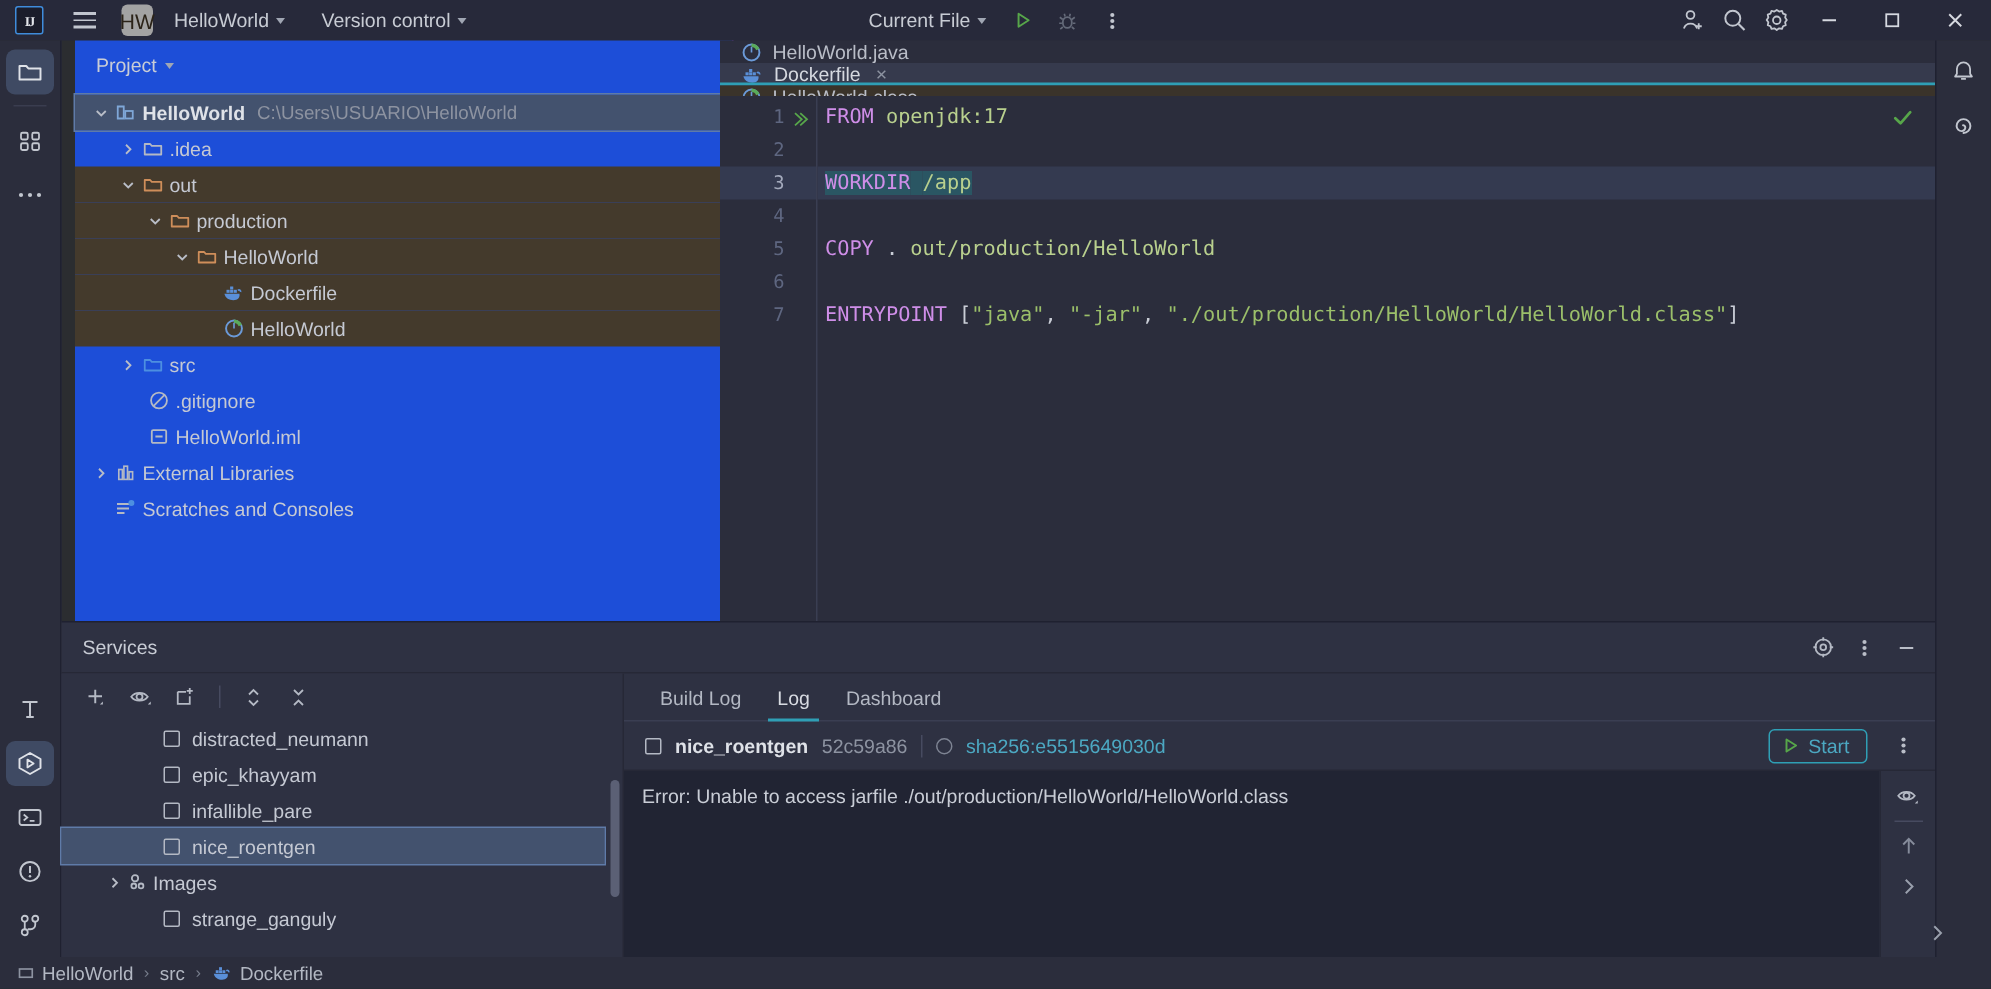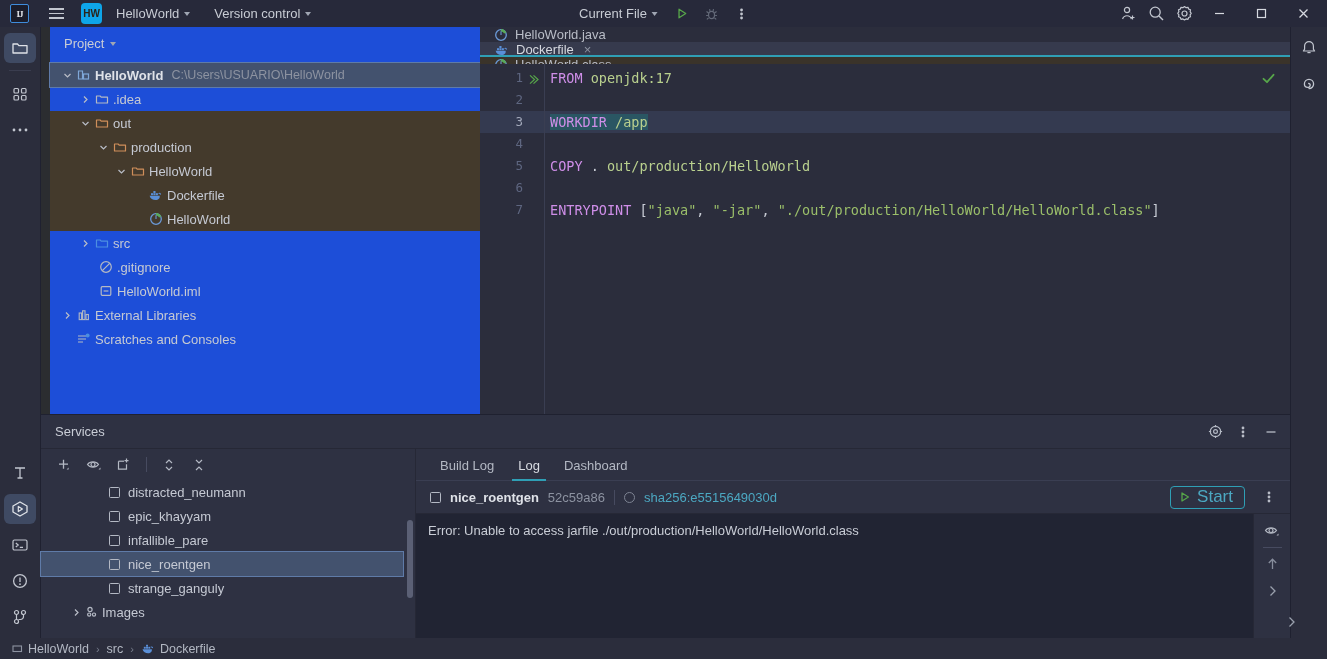--- a/index.html
+++ b/index.html
@@ -23,22 +23,22 @@
     width: 19px; height: 19px; margin-left: 10px; margin-right: 16px;
     border: 1.5px solid #3f8cdb; background: #1b1d2b; border-radius: 2px;
     display: flex; align-items: center; justify-content: center;
     font-size: 9px; font-weight: bold; color: #e3e5ea;
     font-family: "Liberation Serif", serif; letter-spacing: -1px;
   }
   .burger { width: 22px; height: 27px; display: flex; flex-direction: column;
     justify-content: center; align-items: center; gap: 3px; margin-right: 14px; cursor: pointer; }
   .burger i { display: block; width: 15px; height: 1.6px; background: #c2c6cf; }
   .proj-badge {
-    width: 21px; height: 21px; background: #0ea5e9; border-radius: 4px;
-    color: #2b2318; font-size: 10px; font-weight: bold;
+    width: 21px; height: 21px; background: #a3a3a3; border-radius: 4px;
+    color: #2b2318; font-size: 14px; font-weight: normal;
     display: flex; align-items: center; justify-content: center; margin-right: 7px;
   }
   .tb-item {
     display: flex; align-items: center; gap: 5px; font-size: 13px; color: #c8ccd4;
     padding: 2px 7px; border-radius: 4px; cursor: pointer; height: 22px;
   }
   .chev { width: 0; height: 0; border-left: 3.5px solid transparent;
     border-right: 3.5px solid transparent; border-top: 4px solid #a0a6b3; margin-top: 1px; }
   .tb-center {
     position: absolute; left: 50%; transform: translateX(-50%);
@@ -182,21 +182,21 @@
   }
   .cid { color: #8d93a1; }
   .vsep { width: 1px; height: 15px; background: #474b60; }
   .sha { color: #4ca8c2; }
   .ring {
     width: 11px; height: 11px; border: 1.4px solid #7e8493; border-radius: 50%; flex: 0 0 11px;
   }
   .start-btn {
     margin-left: auto; display: flex; align-items: center; gap: 6px;
     border: 1px solid #2f9fb5; border-radius: 4px; padding: 2px 11px 2px 8px;
-    color: #4ca8c2; font-size: 17px; cursor: pointer; height: 23px; justify-content: flex-end;
+    color: #4ca8c2; font-size: 13px; cursor: pointer; height: 23px; justify-content: flex-end;
   }
   .log-out {
     flex: 1; background: #212433; padding: 9px 0 0 12px;
     font-family: Liberation Sans, sans-serif; font-size: 13px; color: #c9cdd6;
     position: relative;
   }
   .log-rail {
     position: absolute; right: 0; top: 0; bottom: 0; width: 37px;
     background: #2e3142; border-left: 1px solid #262836;
     display: flex; flex-direction: column; align-items: center; padding-top: 6px; gap: 5px;
@@ -713,38 +713,38 @@
             <span>epic_khayyam</span>
           </div>
           <div class="srow" style="padding-left:68px">
             <span class="cbox"></span>
             <span>infallible_pare</span>
           </div>
           <div class="srow sel" style="padding-left:68px;margin-right:12px">
             <span class="cbox"></span>
             <span>nice_roentgen</span>
           </div>
-          <div class="srow" style="padding-left:68px">
-            <span class="cbox"></span>
-            <span>strange_ganguly</span>
-          </div>
           <div class="srow" style="padding-left:28px">
             <span class="tarrow">
               <svg width="9" height="9" viewBox="0 0 9 9">
                   <path d="M3 1.5 L6 4.5 L3 7.5" fill="none" stroke="#b9bdc7" stroke-width="1.2"></path>
                 </svg>
             </span>
             <span class="ticon">
               <svg width="15" height="14" viewBox="0 0 15 14">
                   <circle cx="5" cy="4.5" r="2.1" fill="none" stroke="#b4b9c4" stroke-width="1.2"></circle>
                   <circle cx="4.2" cy="9.6" r="1.6" fill="none" stroke="#b4b9c4" stroke-width="1.2"></circle>
                   <circle cx="9" cy="9.6" r="1.6" fill="none" stroke="#b4b9c4" stroke-width="1.2"></circle>
                 </svg>
             </span>
             <span>Images</span>
+          </div>
+          <div class="srow" style="padding-left:68px">
+            <span class="cbox"></span>
+            <span>strange_ganguly</span>
           </div>
           <div class="sscroll"></div>
         </div>
       </div>
 
       <div class="svc-right">
         <div class="log-tabs">
           <div class="ltab"><span>Build Log</span></div>
           <div class="ltab active"><span>Log</span></div>
           <div class="ltab"><span>Dashboard</span></div>

